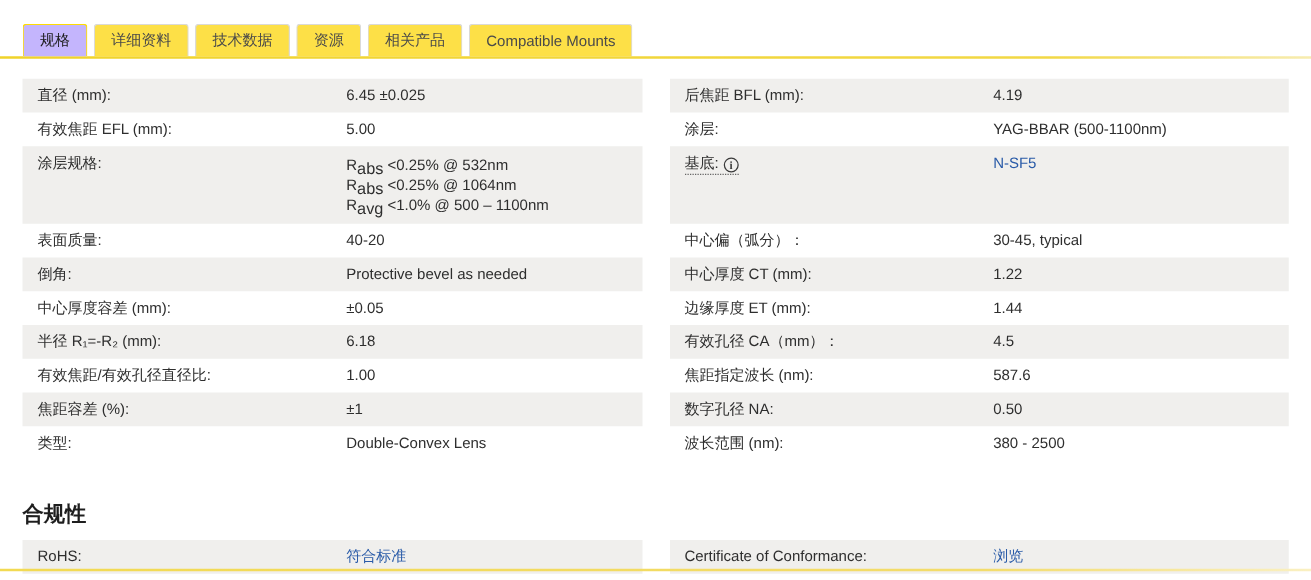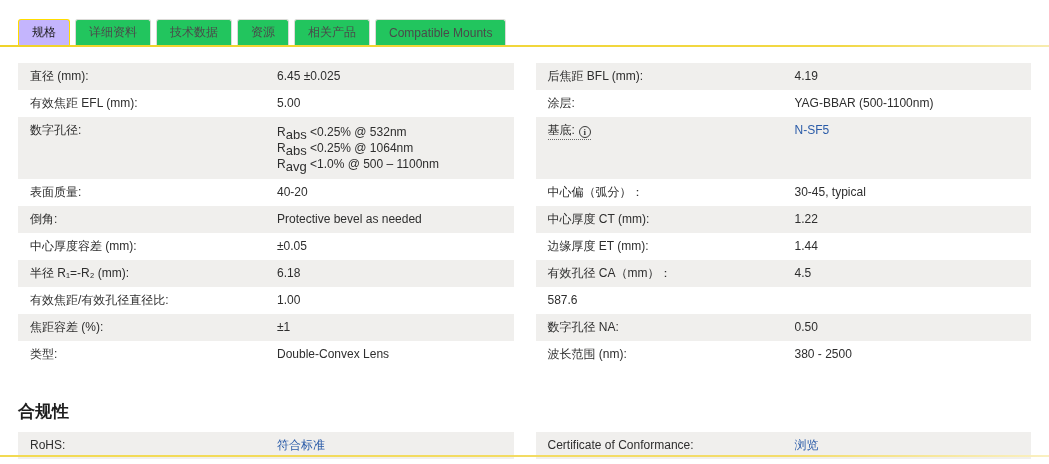--- a/index.html
+++ b/index.html
@@ -5,21 +5,21 @@
   * { margin:0; padding:0; box-sizing:border-box; }
   html,body { background:#ffffff; }
   body {
     width:1049px; height:464px; position:relative; overflow:hidden;
     font-family:"Liberation Sans", sans-serif; color:#303030;
   }
   
   .tab-bar { display:flex; gap:5px; align-items:flex-end; padding:19px 18px 0 18px; }
   .tab {
     height:26px; padding:0 13px; display:inline-flex; align-items:center;
-    font-size:12px; color:#4a4a4a; background:#22c55e;
+    font-size:12px; color:#4a4a4a; background:#fde047;
     border:1px solid #dbdad7; border-bottom:none; border-radius:3px 3px 0 0;
     cursor:pointer; white-space:nowrap;
   }
   .tab.active { background:#c4b5fd; border-color:#ffdd00; color:#1c1c1c; }
   .rule-top { height:2px; background:linear-gradient(to right,#f0d32a,#f2d845 80%,#f7ecb0); }
   
   .content { padding:16px 18px 0 18px; }
   .spec-row { display:flex; gap:22px; }
   .half { flex:1; display:flex; align-items:flex-start; padding:7px 12px; min-height:27px; }
   .half.shaded { background:#f0efed; }
@@ -74,21 +74,21 @@
         <div class="cell-value">5.00</div>
       </div>
       <div class="half">
         <div class="cell-label">涂层:</div>
         <div class="cell-value">YAG-BBAR (500-1100nm)</div>
       </div>
     </div>
 
     <div class="spec-row">
       <div class="half shaded">
-        <div class="cell-label">数字孔径:</div>
+        <div class="cell-label">涂层规格:</div>
         <div class="cell-value">
           <div class="line"><span>R</span><sub>abs</sub><span> &lt;0.25% @ 532nm</span></div>
           <div class="line"><span>R</span><sub>abs</sub><span> &lt;0.25% @ 1064nm</span></div>
           <div class="line"><span>R</span><sub>avg</sub><span> &lt;1.0% @ 500 – 1100nm</span></div>
         </div>
       </div>
       <div class="half shaded">
         <div class="cell-label">
           <span class="underdot"><span>基底:</span><span class="info-chip">i</span></span>
         </div>
@@ -141,20 +141,21 @@
         <div class="cell-value">4.5</div>
       </div>
     </div>
 
     <div class="spec-row">
       <div class="half">
         <div class="cell-label">有效焦距/有效孔径直径比:</div>
         <div class="cell-value">1.00</div>
       </div>
       <div class="half">
+        <div class="cell-label">焦距指定波长 (nm):</div>
         <div class="cell-value">587.6</div>
       </div>
     </div>
 
     <div class="spec-row">
       <div class="half shaded">
         <div class="cell-label">焦距容差 (%):</div>
         <div class="cell-value">±1</div>
       </div>
       <div class="half shaded">

